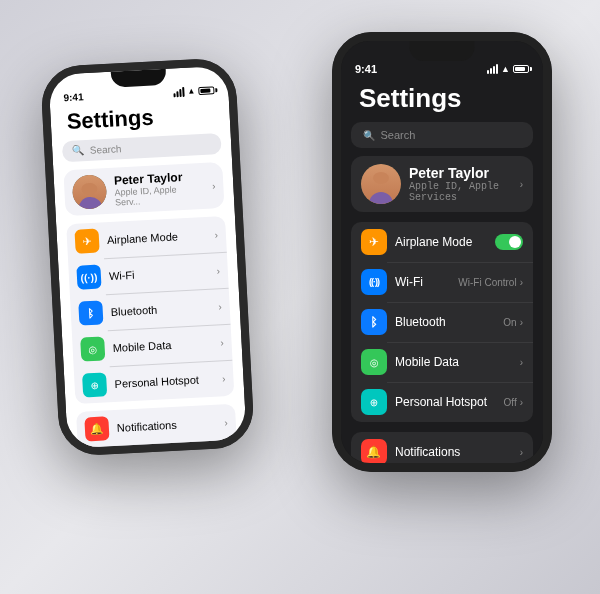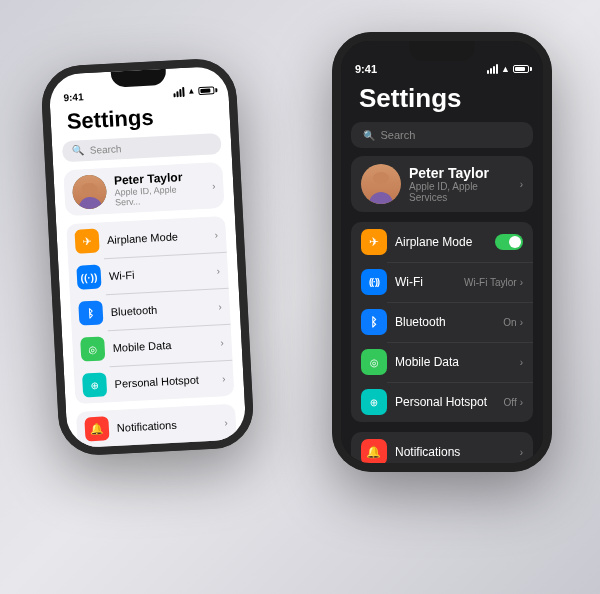--- a/index.html
+++ b/index.html
@@ -309,21 +309,21 @@
     .icon-red { background: #ff3b30; }
     .icon-gray { background: #8e8e93; }
 
     
     .phone-dark .settings-title { font-size: 26px; padding: 6px 8px 8px; }
     .phone-dark .search-bar { padding: 7px 12px; font-size: 12px; }
     .phone-dark .profile-row { padding: 8px 10px; margin-bottom: 10px; }
     .phone-dark .avatar { width: 40px; height: 40px; }
     .phone-dark .avatar-face { width: 40px; height: 40px; }
     .phone-dark .profile-name { font-size: 14px; }
-    .phone-dark .profile-sub { font-size: 10px; }
+    .phone-dark .profile-sub { font-size: 10px; font-family: Liberation Mono, monospace; }
     .phone-dark .settings-row { padding: 7px 10px; }
     .phone-dark .row-icon { width: 26px; height: 26px; font-size: 13px; border-radius: 7px; }
     .phone-dark .row-label { font-size: 12px; }
     .phone-dark .settings-group { margin-bottom: 10px; }
     .phone-dark .status-time { font-size: 11px; }
 
     
     .signal-bars {
       display: flex;
       align-items: flex-end;
@@ -529,21 +529,21 @@
               <div class="row-right">
                 <div class="toggle"></div>
               </div>
             </div>
             <div class="settings-row">
               <div class="row-icon icon-blue">
                 <span style="font-size:9px; color:white; font-weight:bold; letter-spacing:-1px;">((·))</span>
               </div>
               <span class="row-label">Wi-Fi</span>
               <div class="row-right">
-                <span>Wi-Fi Taylor</span>
+                <span>Wi-Fi Control</span>
                 <span>›</span>
               </div>
             </div>
             <div class="settings-row">
               <div class="row-icon icon-blue-dark">
                 <span style="font-size:12px; color:white; font-weight:bold;">ᛒ</span>
               </div>
               <span class="row-label">Bluetooth</span>
               <div class="row-right">
                 <span>On</span>

